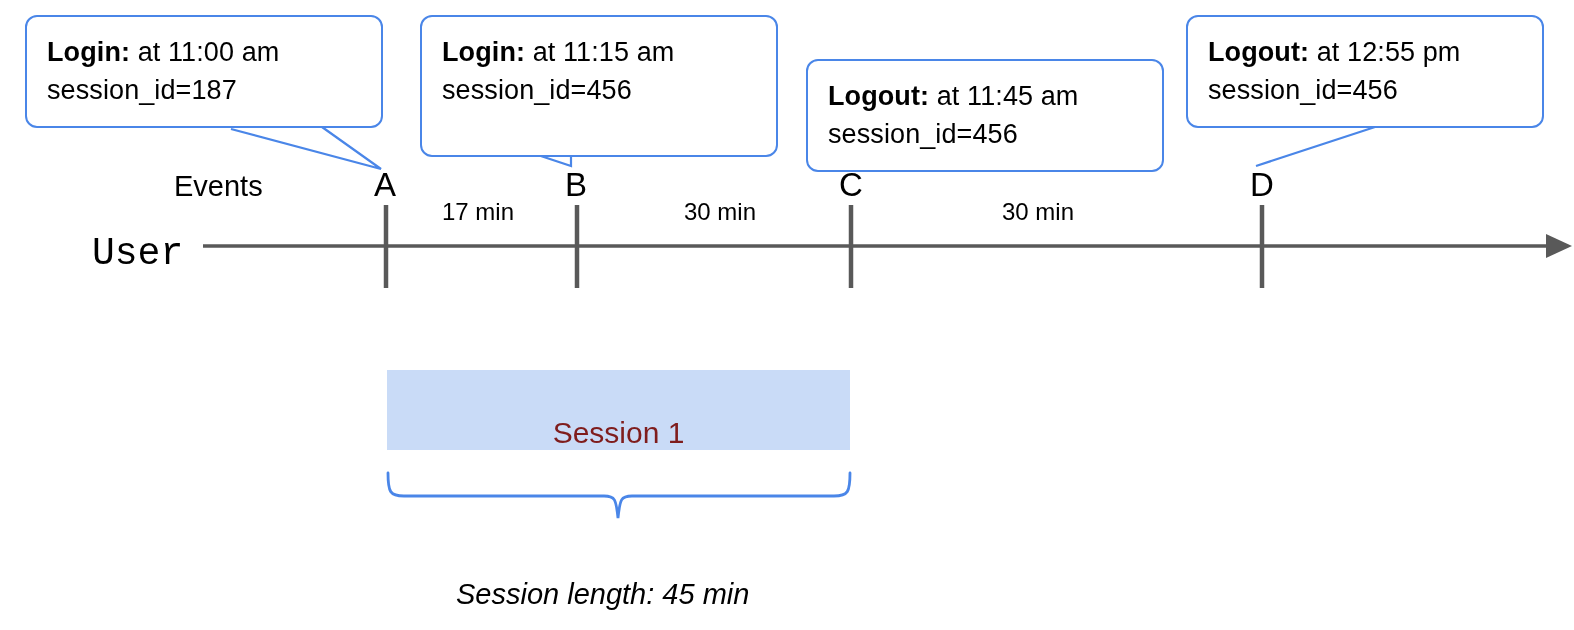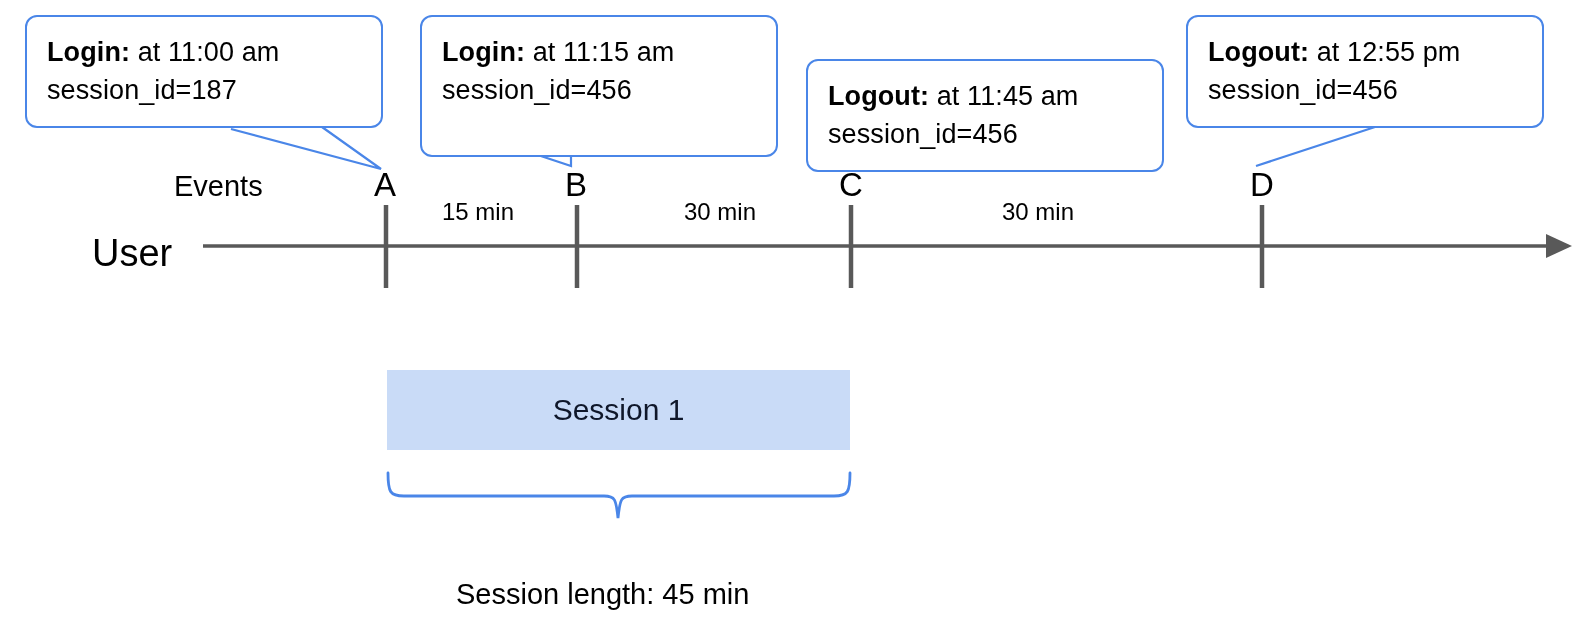--- a/index.html
+++ b/index.html
@@ -63,24 +63,24 @@
     width: 1574px;
     height: 630px;
     overflow: visible;
     z-index: 1;
   }
 
   
   #session-bar {
     position: absolute;
     display: flex;
-    align-items: center;
+    align-items: flex-end;
     justify-content: center;
     font-size: 30px;
-    color: #0f172a;
+    color: #7f1d1d;
     z-index: 2;
   }
 </style>
 </head>
 <body>
 
 <div id="canvas">
 
   <svg id="timeline-svg" viewBox="0 0 1574 630" xmlns="http://www.w3.org/2000/svg">
 
@@ -140,30 +140,30 @@
   </div>
 
   <div class="callout" style="left:1186px; top:15px; width:358px; height:113px;">
     <div class="line">
       <span class="lead">Logout:</span><span> at 12:55 pm</span>
     </div>
     <div class="line">session_id=456</div>
   </div>
 
   <div class="lbl" style="left:174px; top:170px;text-align:center;">Events</div>
-  <div class="lbl big" style="left:92px; top:232px;">User</div>
+  <div class="lbl big" style="left:92px; top:232px;font-family:Liberation Mono, monospace;">User</div>
 
   <div class="lbl tick-letter" style="left:374px; top:166px;">A</div>
   <div class="lbl tick-letter" style="left:565px; top:166px;">B</div>
   <div class="lbl tick-letter" style="left:839px; top:166px;">C</div>
   <div class="lbl tick-letter" style="left:1250px; top:166px;">D</div>
 
-  <div class="lbl interval" style="left:442px; top:198px;">15 min</div>
+  <div class="lbl interval" style="left:442px; top:198px;">17 min</div>
   <div class="lbl interval" style="left:684px; top:198px;">30 min</div>
   <div class="lbl interval" style="left:1002px; top:198px;">30 min</div>
 
   <div id="session-bar" style="left:387px; top:370px; width:463px; height:80px; background:#c9dbf7;">
     <span>Session 1</span>
   </div>
 
-  <div class="lbl caption" style="left:456px; top:578px;">Session length: 45 min</div>
+  <div class="lbl caption" style="left:456px; top:578px;font-style:italic;">Session length: 45 min</div>
 
 </div>
 
 </body></html>

